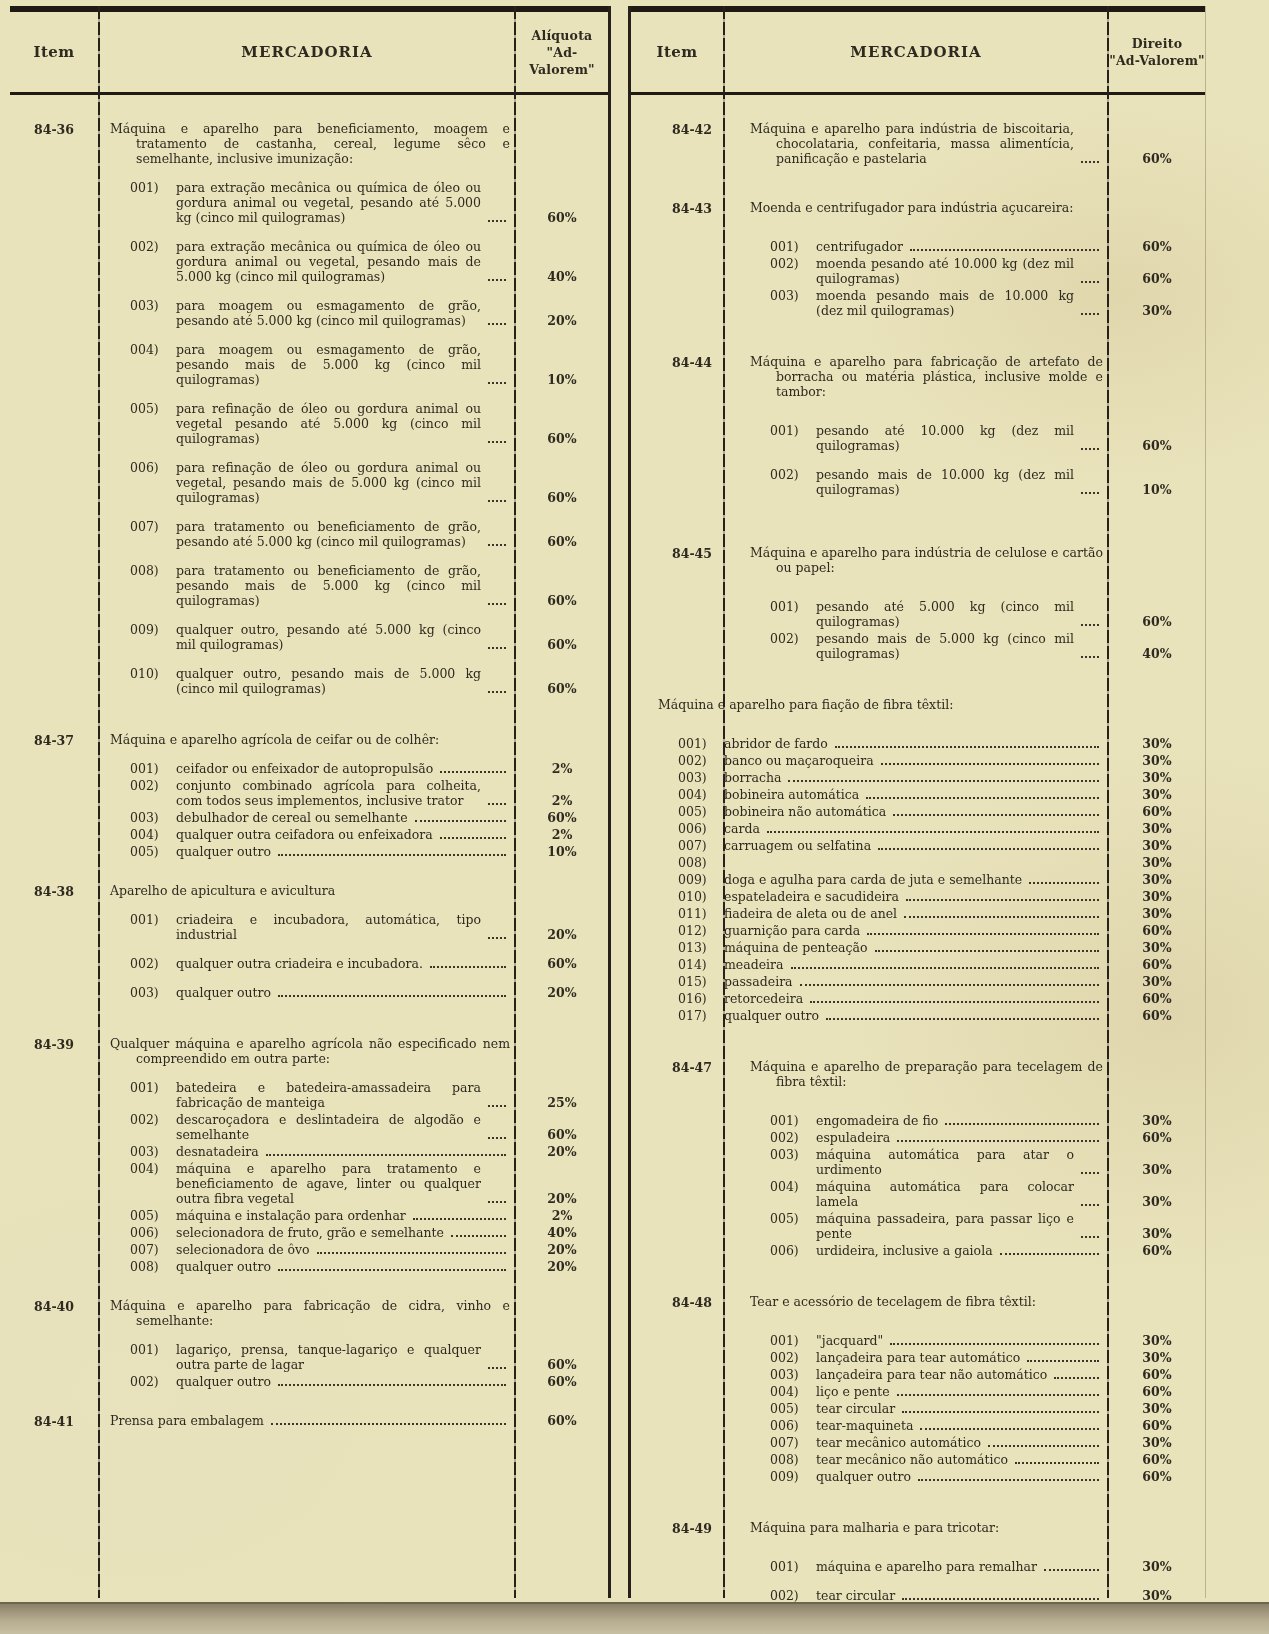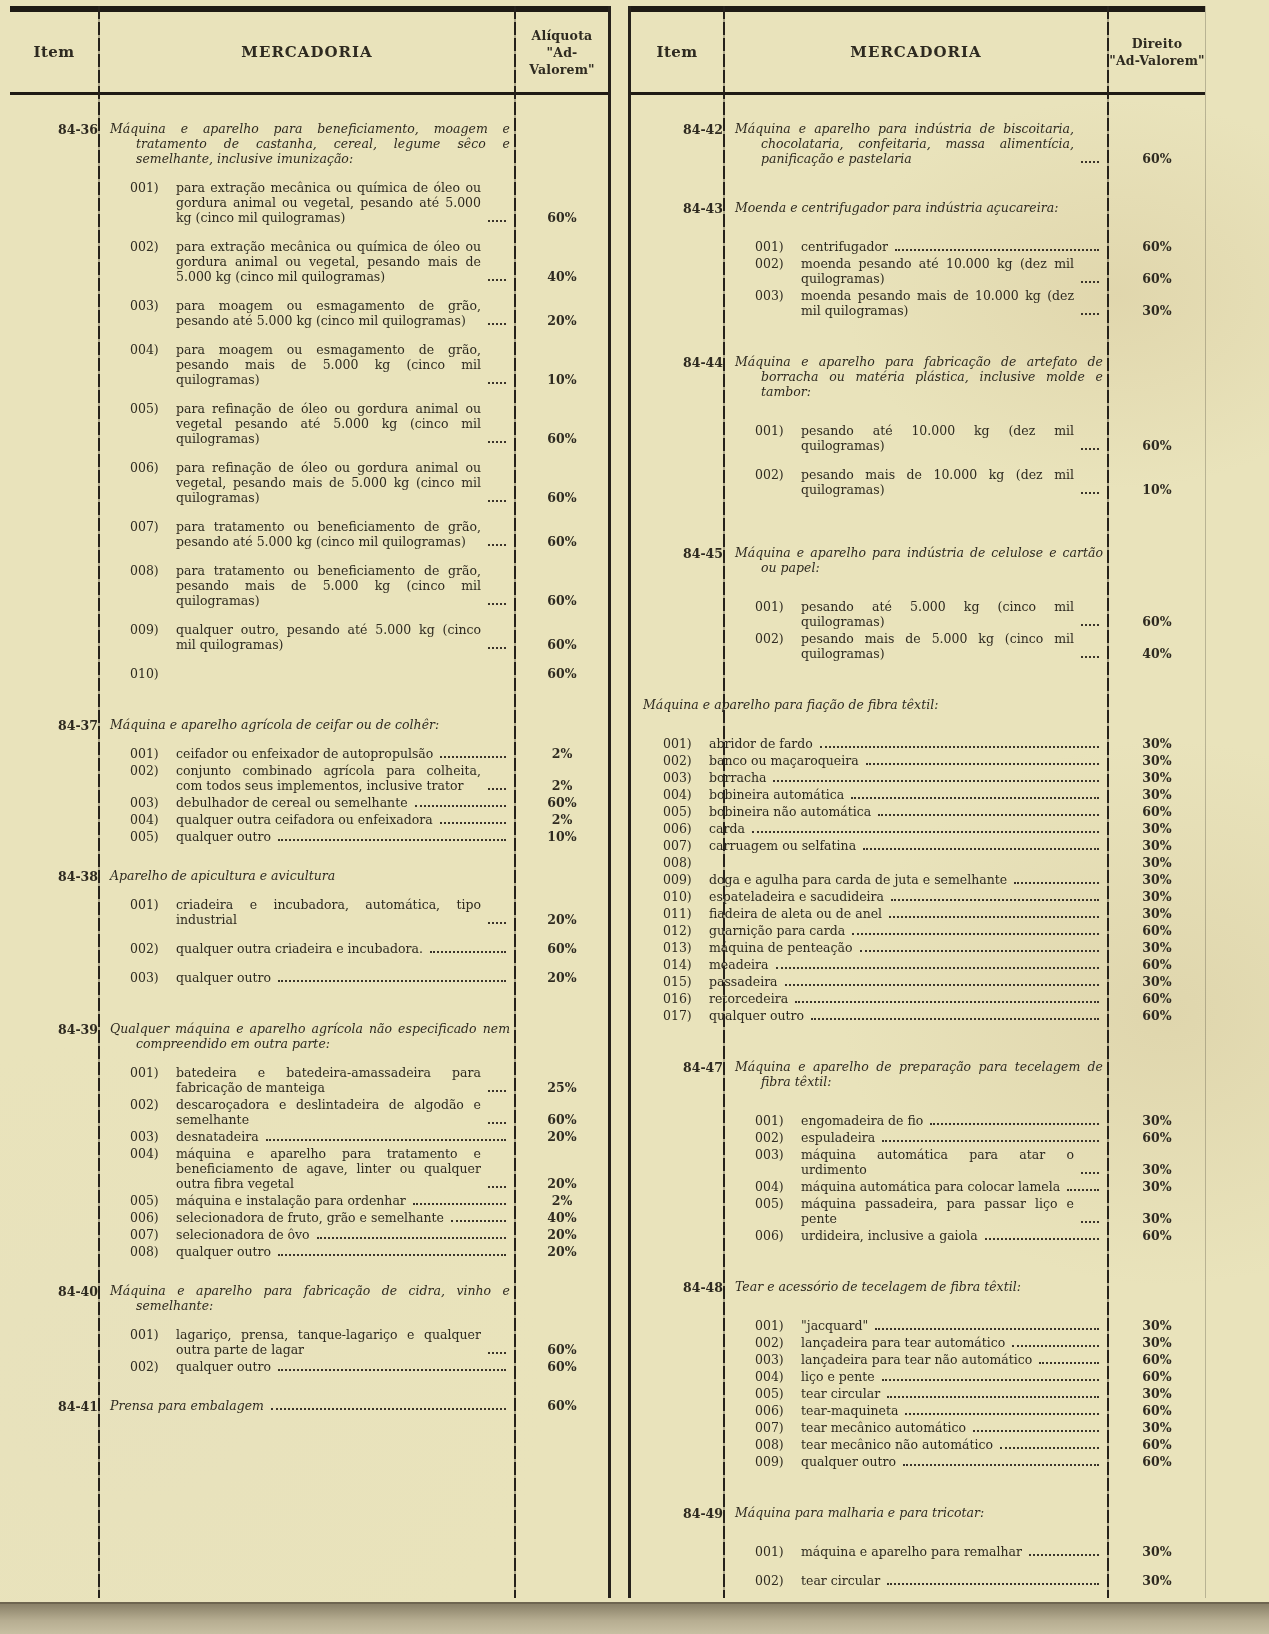--- a/index.html
+++ b/index.html
@@ -25,27 +25,27 @@
   .th-merc { letter-spacing:1px; }
   .th-rate { font-size:12.5px; line-height:17px; letter-spacing:.2px; }
   .vline {
     position:absolute; top:0; bottom:0; width:2px;
     background:repeating-linear-gradient(to bottom, #26221b 0 13px, rgba(38,34,27,.30) 13px 16px);
   }
   #t-left  .vl1 { left:88px; }  #t-left  .vl2 { right:92px; }
   #t-right .vl1 { left:92px; }  #t-right .vl2 { right:96px; }
   .tbody { position:relative; padding-top:26px; }
   .entry { display:flex; margin-bottom:22px; }
-  #t-right .entry { margin-bottom:34px; }
-  .c-item { flex:none; text-align:right; font-weight:bold; font-size:12.5px; padding-top:1px; }
+  #t-right .entry { margin-bottom:34px;padding-left:15px; }
+  .c-item { flex:none; text-align:center; font-weight:bold; font-size:12.5px; padding-top:1px; }
   #t-left  .c-item { width:88px; } #t-right .c-item { width:92px; }
   .c-rest { flex:1; padding-left:12px; min-width:0; }
   .hrow { display:flex; align-items:flex-start; }
   .hmain { flex:1; display:flex; align-items:flex-end; padding-right:6px; min-width:0; }
-  .heading { margin:0; font-size:12.5px; line-height:15px; text-align:justify; padding-left:26px; text-indent:-26px; flex:0 1 auto;font-style:italic; }
+  .heading { margin:0; font-size:12.5px; line-height:15px; text-align:justify; padding-left:26px; text-indent:-26px; flex:0 1 auto; }
   .fill { flex:1 0 18px; border-bottom:2px dotted #3a342a; margin:0 4px 3px 7px; height:0; align-self:flex-end; }
   .rate { flex:none; font-weight:bold; font-size:12.5px; text-align:center; align-self:flex-end; }
   #t-left .rate { width:92px; } #t-right .rate { width:96px; }
   .subs { margin-top:14px; margin-left:20px; }
   #t-right .subs { margin-top:24px; }
   .subs.spaced .sub { margin-bottom:14px; }
   .sub { display:flex; align-items:flex-start; margin-bottom:2px; }
   .smain { flex:1; display:flex; align-items:flex-start; padding-right:6px; min-width:0; }
   .scode { width:46px; flex:none; font-size:12.5px; line-height:15px; }
   .swrap { flex:1; display:flex; align-items:flex-end; min-width:0; }
@@ -167,20 +167,24 @@
                   <span class="swrap">
                     <span class="stext">qualquer outro, pesando até 5.000 kg (cinco mil quilogramas)</span>
                     <span class="fill"></span>
                   </span>
                 </div>
                 <span class="rate">60%</span>
               </div>
               <div class="sub">
                 <div class="smain">
                   <span class="scode">010)</span>
+                  <span class="swrap">
+                    <span class="stext">qualquer outro, pesando mais de 5.000 kg (cinco mil quilogramas)</span>
+                    <span class="fill"></span>
+                  </span>
                 </div>
                 <span class="rate">60%</span>
               </div>
             </div>
           </div>
         </div>
         <div class="entry">
           <div class="c-item">84-37</div>
           <div class="c-rest">
             <div class="hrow">

